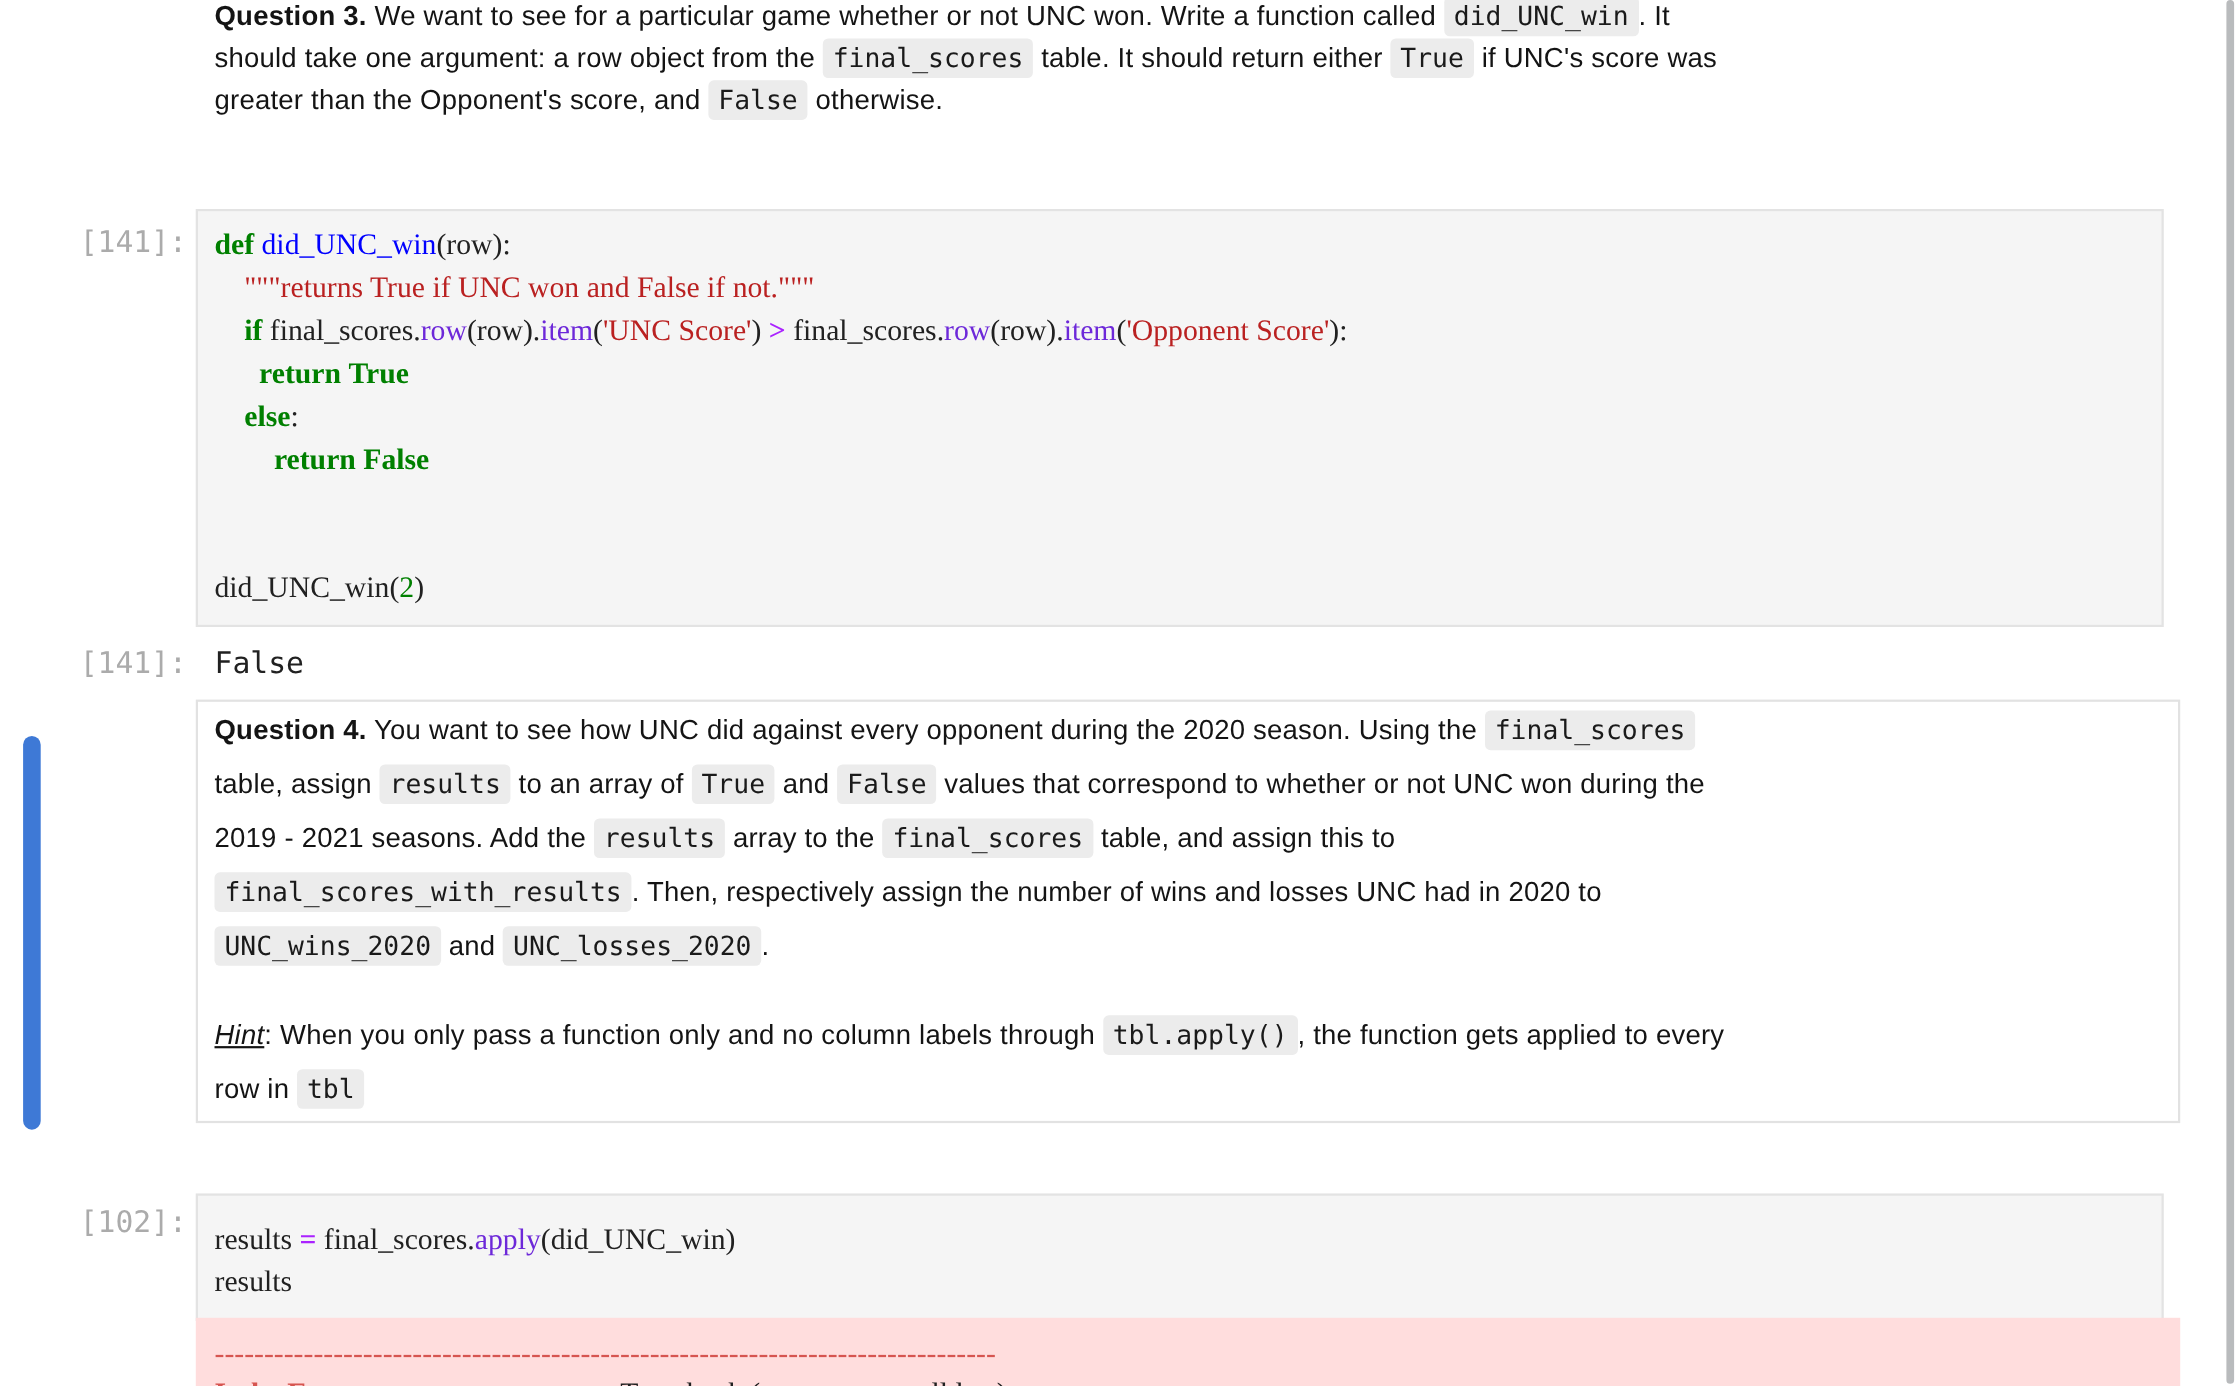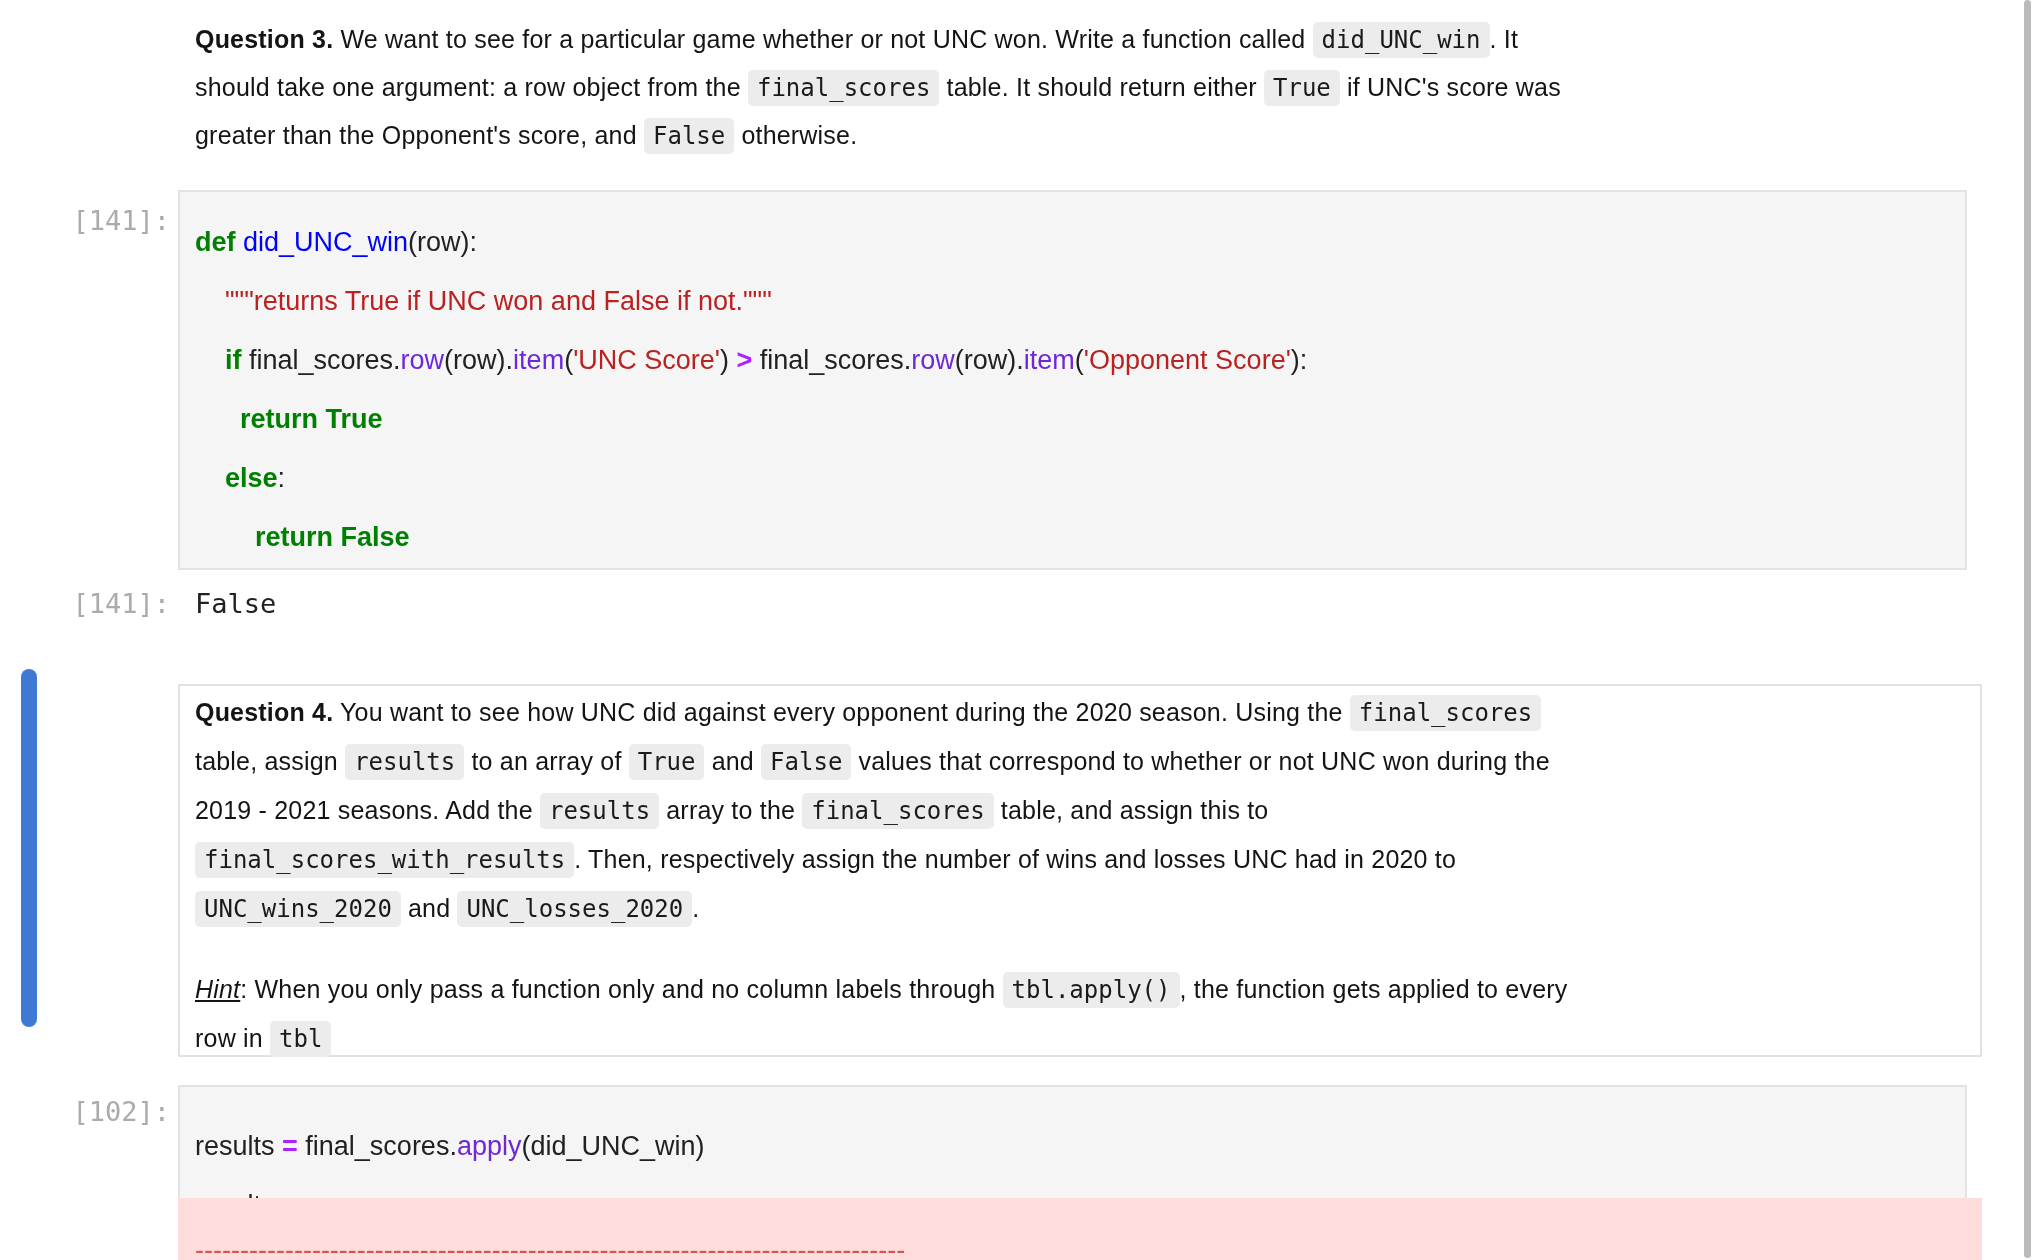--- a/index.html
+++ b/index.html
@@ -4,48 +4,48 @@
 <style>
   html,body{margin:0;padding:0;}
   body{
     width:2032px;height:1260px;position:relative;overflow:hidden;
     background:#ffffff;font-family:"Liberation Sans",sans-serif;color:#141414;
   }
   
   .line{white-space:pre;}
   
   .md-lines .line{font-size:25px;letter-spacing:.2px;color:#141414;}
-  .lh38 .line{height:38px;line-height:54px;margin-top:10px;}
+  .lh38 .line{height:38px;line-height:26px;}
   .lh49 .line{height:49px;line-height:49px;}
   .chip{
     font-family:"DejaVu Sans Mono",monospace;font-size:24px;letter-spacing:0;
     background:#ececec;border-radius:5px;padding:4px 9px;color:#1a1a1a;
   }
   .b{font-weight:bold;}
   .i{font-style:italic;text-decoration:underline;}
   .q3{position:absolute;left:195px;top:2px;width:1790px;}
   .q4{
-    position:absolute;left:178px;top:684px;width:1770px;height:367px;
-    background:#ffffff;border:2px solid #e2e2e2;padding:2px 15px 0 15px;
+    position:absolute;left:178px;top:636px;width:1770px;height:367px;
+    background:#ffffff;border:2px solid #e2e2e2;padding:2px 15px 12px 15px;
   }
   .q4 .para2{margin-top:32px;}
   .active-bar{
     position:absolute;left:21px;top:669px;width:16px;height:358px;
     background:#3e79d6;border-radius:8px;
   }
   
   .code-cell{
     position:absolute;left:178px;width:1770px;
     background:#f5f5f5;border:2px solid #e3e3e3;padding:0 0 0 15px;
   }
   .c1{top:190px;height:365px;padding-top:11px;}
   .c2{top:1085px;height:92px;padding-top:20px;}
   .code-lines .line{
-    font-family:Liberation Sans, sans-serif;font-size:27px;
-    height:39px;line-height:39px;color:#212121;margin-top:20px;
+    font-family:Liberation Serif, serif;font-size:27px;
+    height:39px;line-height:39px;color:#212121;
   }
   .tok-kw{color:#008000;font-weight:bold;}
   .tok-def{color:#0000ff;}
   .tok-prop{color:#6d28d9;}
   .tok-str{color:#ba2121;}
   .tok-op{color:#aa22ff;font-weight:bold;}
   .tok-num{color:#008000;}
   .tok-errred{color:#d65550;}
   
   .prompt{

